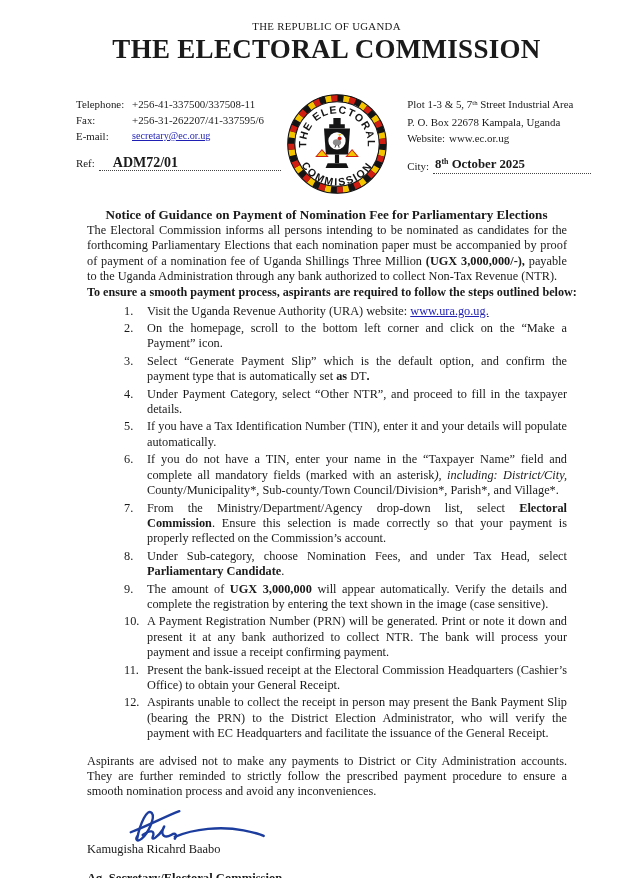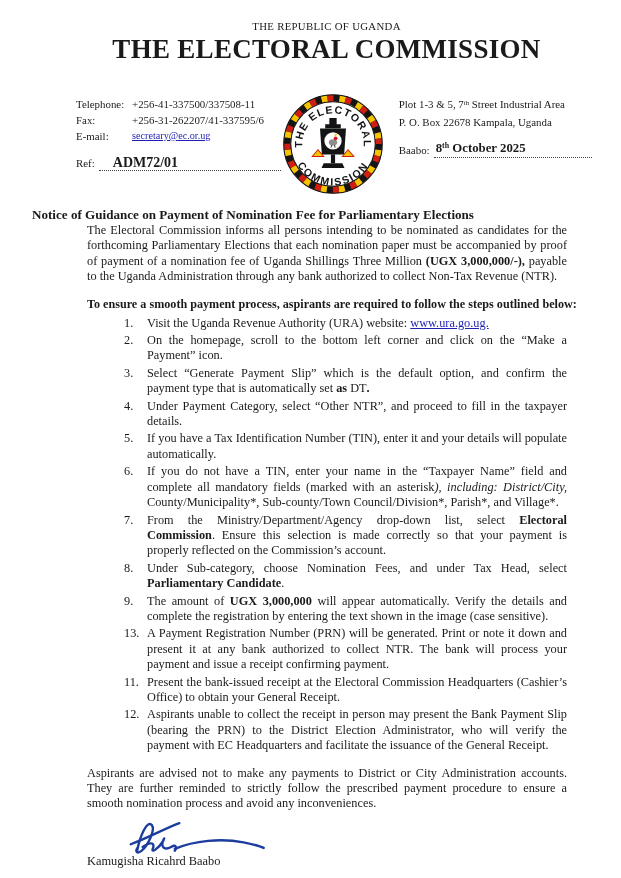--- a/index.html
+++ b/index.html
@@ -38,24 +38,24 @@
   .leader{
     display:inline-block;border-bottom:1.5px dotted #444;
     font-weight:bold;font-size:14px;line-height:14px;
   }
   .ref-leader{width:182px;padding-left:14px;}
   .date-leader{width:158px;padding-left:2px;font-size:12.8px;}
   .ref-row .clabel{width:auto;margin-right:4px;}
   .date-row .dlabel{margin-right:4px;}
   sup{font-size:.62em;vertical-align:baseline;position:relative;top:-.45em;}
   
-  .doc-title{margin-top:11px;text-align:left;font-weight:bold;font-size:13.1px;}
+  .doc-title{margin-top:11px;text-align:center;font-weight:bold;font-size:13.1px;}
   .body{margin:0 54px 0 55px;}
   .intro{margin-top:0;text-align:justify;line-height:15.4px;}
-  .lead{margin-top:12px;font-weight:bold;font-size:12.15px;white-space:nowrap;}
+  .lead{font-weight:bold;font-size:12.15px;white-space:nowrap;}
   .steps{margin-top:4px;}
   .li{position:relative;padding-left:60px;text-align:justify;line-height:15.4px;margin-bottom:2px;}
   .num{position:absolute;left:37px;}
   .closing{margin-top:12px;text-align:justify;line-height:15.4px;}
   
   .sig-block{margin-top:2px;}
   .sig-svg{display:block;margin-left:28px;height:44px;width:180px;}
   .sig-name{font-size:12.4px;margin-top:-4px;}
   .sig-title{font-weight:bold;font-size:12.6px;margin-top:14px;}
   
@@ -136,22 +136,26 @@
           <path d="M59,62 l5.5,-6.5 5.5,6.5 Z" fill="#f5c400" stroke="#d01f12" stroke-width="1"></path>
           <rect x="48" y="60" width="4" height="8.5" fill="#141414"></rect>
           <path d="M41,68.5 h18 l2,4.5 h-22 Z" fill="#141414"></path>
         </g>
       </svg>
     </div>
 
     <div class="h-right">
       <div><span>Plot 1-3 &amp; 5, 7</span><sup>th</sup><span> Street Industrial Area</span></div>
       <div>P. O. Box 22678 Kampala, Uganda</div>
+      <div class="crow">
+        <span style="margin-right:4px">Website:</span>
+        <span>www.ec.or.ug</span>
+      </div>
       <div class="date-row">
-        <span class="dlabel">Baabo:</span>
+        <span class="dlabel">City:</span>
         <span class="leader date-leader"><span style="font-weight: bold;">8</span><sup style="font-weight: bold;">th</sup><span style="font-weight: bold;"> October 2025</span></span>
       </div>
     </div>
   </div>
 
   <div class="doc-title">Notice of Guidance on Payment of Nomination Fee for Parliamentary Elections</div>
 
   <div class="body">
     <p class="intro"><span>The Electoral Commission informs all persons intending to be nominated as candidates for the forthcoming Parliamentary Elections that each nomination paper must be accompanied by proof of payment of a nomination fee of Uganda Shillings Three Million </span><span style="font-weight: bold;">(UGX 3,000,000/-),</span><span> payable to the Uganda Administration through any bank authorized to collect Non-Tax Revenue (NTR).</span></p>
 
@@ -197,21 +201,21 @@
     <span class="num">8.</span>
     <span><span>Under Sub-category, choose Nomination Fees, and under Tax Head, select </span><span style="font-weight: bold;">Parliamentary Candidate</span><span>.</span></span>
   </div>
 
   <div class="li">
     <span class="num">9.</span>
     <span><span>The amount of </span><span style="font-weight: bold;">UGX 3,000,000</span><span> will appear automatically. Verify the details and complete the registration by entering the text shown in the image (case sensitive).</span></span>
   </div>
 
   <div class="li">
-    <span class="num">13.</span>
+    <span class="num">10.</span>
     <span><span>A Payment Registration Number (PRN) will be generated. Print or note it down and present it at any bank authorized to collect NTR. The bank will process your payment and issue a receipt confirming payment.</span></span>
   </div>
 
   <div class="li">
     <span class="num">11.</span>
     <span><span>Present the bank-issued receipt at the Electoral Commission Headquarters (Cashier’s Office) to obtain your General Receipt.</span></span>
   </div>
 
   <div class="li">
     <span class="num">12.</span>

